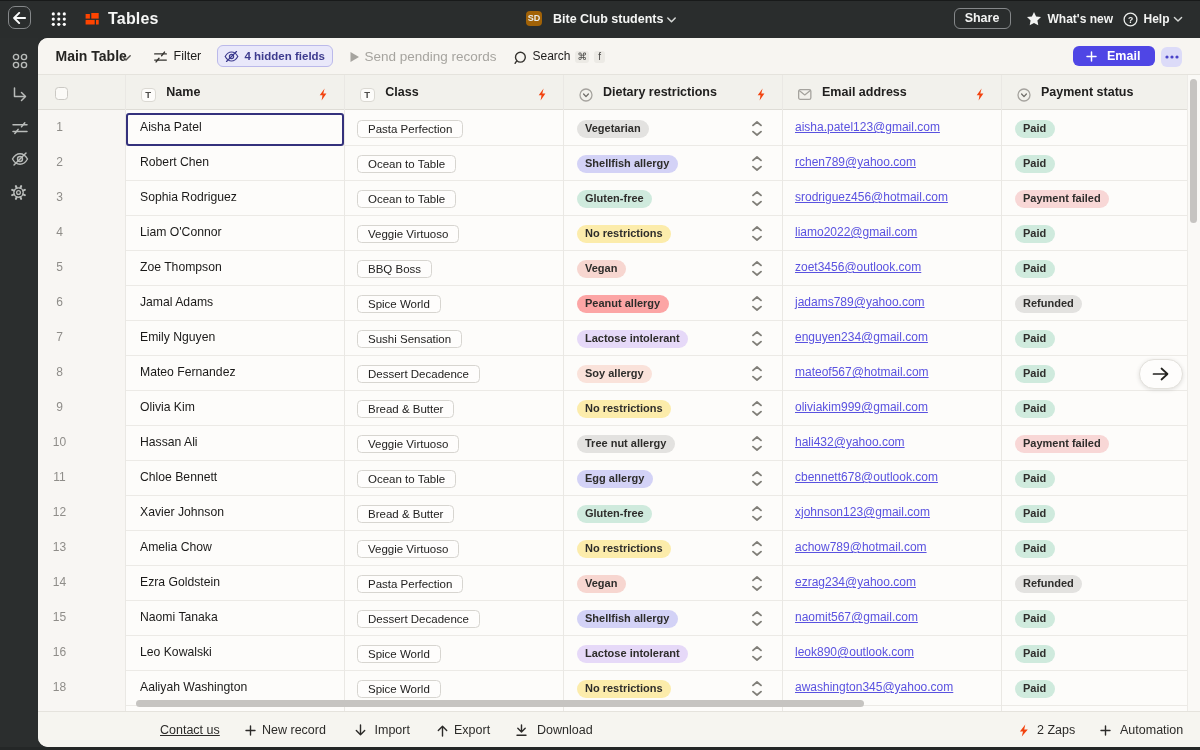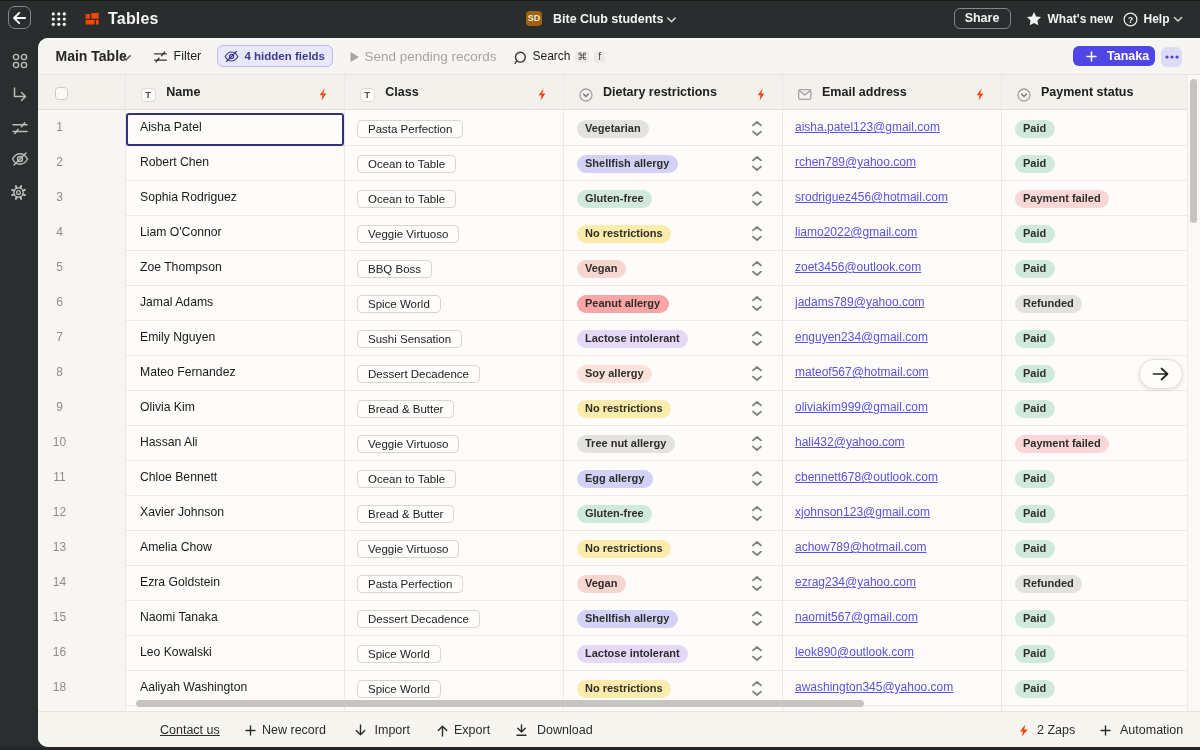--- a/index.html
+++ b/index.html
@@ -140,21 +140,21 @@
         <circle cx="6.4" cy="6.2" r="4.9" stroke="#35332f" stroke-width="1.4" fill="none"></circle>
         <path d="M2.4 10.3 L1.1 12.3" stroke="#35332f" stroke-width="1.4" stroke-linecap="round"></path>
       </svg>
     <div class="tbtxt" style="left:494.5px;font-size:12px">Search</div>
     <div class="abs" style="left:537.2px;top:12.8px;width:14px;height:12px;background:#eceae5;border-radius:3px;text-align:center;line-height:12px;font-size:10px;color:#4a4947">⌘</div>
     <div class="abs" style="left:555.8px;top:12.8px;width:11.7px;height:12px;background:#eceae5;border-radius:3px;text-align:center;line-height:12px;font-size:10px;color:#4a4947">f</div>
     <div class="abs" style="left:1035px;top:8.4px;width:81.5px;height:20px;background:#4f46e5;border-radius:6px"></div>
     <svg class="abs" style="left:1047.5px;top:13px" width="11" height="11" viewBox="0 0 11 11">
         <path d="M5.5 1 V10 M1 5.5 H10" stroke="#fff" stroke-width="1.5" stroke-linecap="round"></path>
       </svg>
-    <div class="abs" style="left:1069px;top:0;line-height:37px;font-size:12.5px;font-weight:bold;color:#fff">Tanaka</div>
+    <div class="abs" style="left:1069px;top:0;line-height:37px;font-size:12.5px;font-weight:bold;color:#fff">Email</div>
     <div class="abs" style="left:1123.2px;top:8.6px;width:21px;height:20.4px;background:#dcdbf8;border-radius:6px"></div>
     <svg class="abs" style="left:1126.7px;top:16.8px" width="14" height="4" viewBox="0 0 14 4">
         <circle cx="2" cy="2" r="1.6" fill="#4a43c8"></circle>
         <circle cx="7" cy="2" r="1.6" fill="#4a43c8"></circle>
         <circle cx="12" cy="2" r="1.6" fill="#4a43c8"></circle>
       </svg>
   </div>
   <div class="abs" id="header">
     <div class="abs" style="left:17px;top:12px;width:13px;height:13px;border:1.4px solid #cbc9c4;border-radius:3.5px;background:#fbfaf7"></div>
     <div class="tbox" style="left:103px">T</div>

